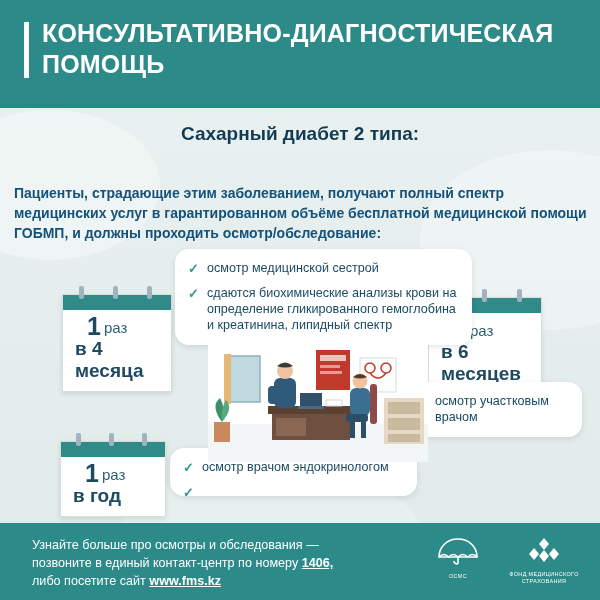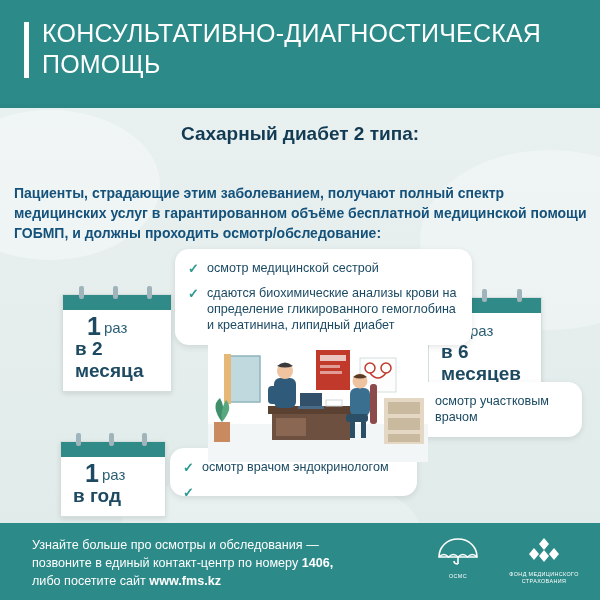--- a/index.html
+++ b/index.html
@@ -39,21 +39,21 @@
   }
   .header-title {
     position: absolute;
     left: 42px;
     top: 18px;
     width: 540px;
     color: #ffffff;
     font-size: 25px;
     line-height: 31px;
     letter-spacing: 0.2px;
-    font-weight: 400;
+    font-weight: 700;
   }
 
   
   .blob {
     position: absolute;
     border-radius: 50%;
     background: rgba(255,255,255,0.45);
     pointer-events: none;
   }
   .blob.b1 { left: -60px; top: 110px; width: 220px; height: 150px; background: rgba(255,255,255,0.35); }
@@ -195,21 +195,21 @@
   }
   .footer-text {
     position: absolute;
     left: 32px;
     top: 13px;
     width: 375px;
     color: #ffffff;
     font-size: 12.6px;
     line-height: 18px;
   }
-  .footer-text b { font-weight: bold; }
+  .footer-text b { font-weight: bold; text-decoration: underline; }
   .footer-logos {
     position: absolute;
     right: 16px;
     top: 10px;
     width: 165px;
     height: 58px;
   }
   .logo-block {
     position: absolute;
     text-align: center;
@@ -249,21 +249,21 @@
       <div class="rings">
         <div class="ring" style="left:16px;"></div>
         <div class="ring" style="left:50px;"></div>
         <div class="ring" style="left:84px;"></div>
       </div>
     </div>
     <div class="cal-body">
       <div class="line1">
         <span class="big">1</span><span>раз</span>
       </div>
-      <div class="line2">в 2 месяца</div>
+      <div class="line2">в 4 месяца</div>
     </div>
   </div>
 
   <div class="cal" id="cal-6m">
     <div class="cal-top">
       <div class="rings">
         <div class="ring" style="left:18px;"></div>
         <div class="ring" style="left:53px;"></div>
         <div class="ring" style="left:88px;"></div>
       </div>
@@ -293,21 +293,21 @@
   </div>
 
   <div class="bubble" id="bubble-top">
     <ul>
       <li>
         <span class="check">✓</span>
         <span>осмотр медицинской сестрой</span>
       </li>
       <li>
         <span class="check">✓</span>
-        <span>сдаются биохимические анализы крови на определение гликированного гемоглобина и креатинина, липидный диабет</span>
+        <span>сдаются биохимические анализы крови на определение гликированного гемоглобина и креатинина, липидный спектр</span>
       </li>
     </ul>
   </div>
 
   <div class="bubble" id="bubble-right">
     <ul>
       <li>
         <span class="check">✓</span>
         <span>осмотр участковым врачом</span>
       </li>

